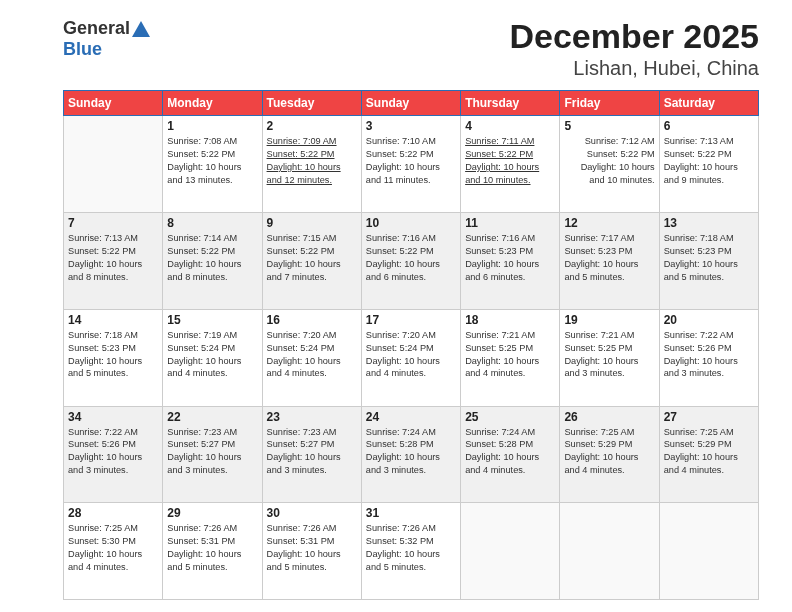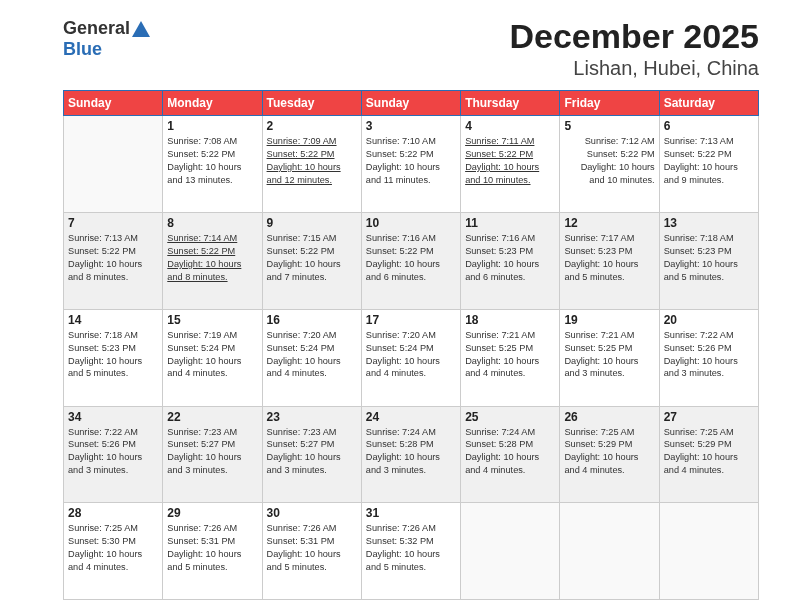--- a/index.html
+++ b/index.html
@@ -184,21 +184,21 @@
         <tr class="row-shaded">
           <td>
             <span class="day-number">7</span>
             <div class="day-info" style="white-space: pre-line;">Sunrise: 7:13 AM
 Sunset: 5:22 PM
 Daylight: 10 hours
 and 8 minutes.</div>
           </td>
           <td>
             <span class="day-number">8</span>
-            <div class="day-info" style="white-space: pre-line; text-decoration: underline;">Sunrise: 7:14 AM
+            <div class="day-info" style="white-space: pre-line;">Sunrise: 7:14 AM
 Sunset: 5:22 PM
 Daylight: 10 hours
 and 8 minutes.</div>
           </td>
           <td>
             <span class="day-number">9</span>
             <div class="day-info" style="white-space: pre-line;">Sunrise: 7:15 AM
 Sunset: 5:22 PM
 Daylight: 10 hours
 and 7 minutes.</div>

